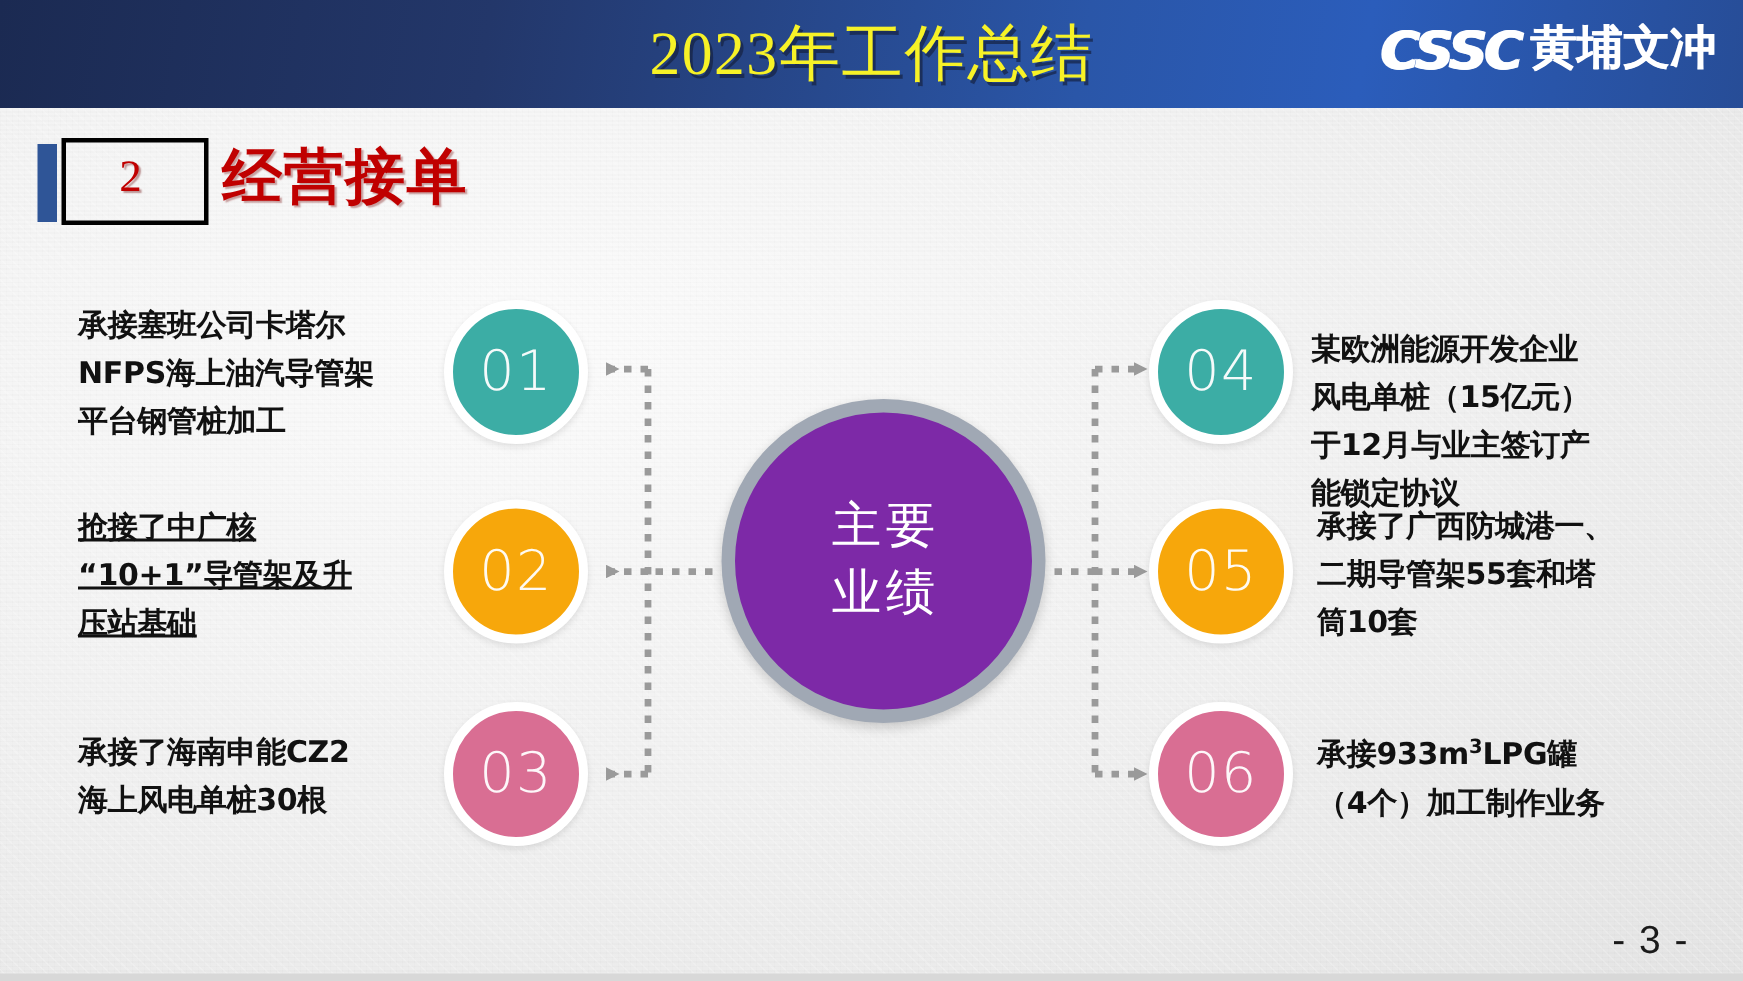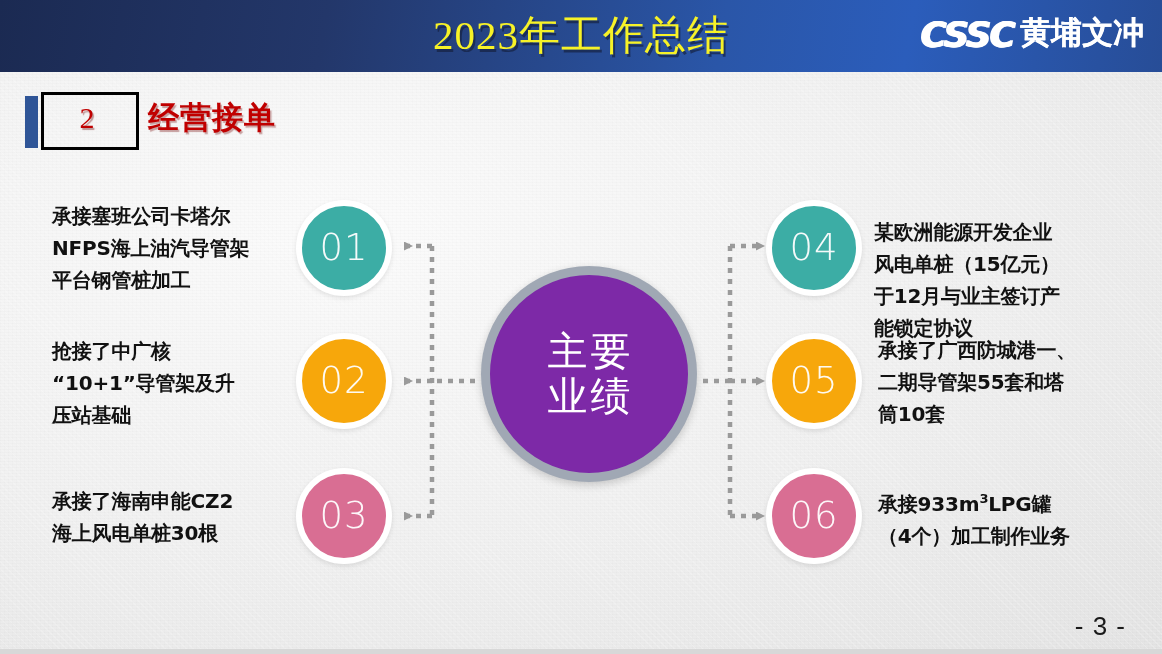--- a/index.html
+++ b/index.html
@@ -116,23 +116,23 @@
     color: #c00000;
     text-shadow: 1.5px 1.5px 1px rgba(120,30,30,.45);
     z-index: 3;
   }
   #section-title {
     position: absolute;
     left: 148px;
     top: 92px;
     height: 52px;
     line-height: 52px;
-    font-family: Liberation Sans, sans-serif;
+    font-family: Liberation Serif, serif;
     font-weight: bold;
-    font-size: 31px;
+    font-size: 40px;
     color: #c00000;
     text-shadow: 1.5px 1.5px 1px rgba(130,30,30,.4);
     letter-spacing: 1px;
     z-index: 2;
   }
 
   
   #hub {
     position: absolute;
     left: 481px;
@@ -146,21 +146,21 @@
     box-shadow: 0 3px 8px rgba(0,0,0,.18);
     display: flex;
     flex-direction: column;
     align-items: center;
     justify-content: center;
     z-index: 2;
   }
   #hub span {
     display: block;
     font-family: "Liberation Serif", "DejaVu Serif", serif;
-    font-size: 40px;
+    font-size: 33px;
     line-height: 45px;
     color: #ffffff;
     letter-spacing: 3px;
     text-indent: 3px;
   }
 
   
   .node {
     position: absolute;
     width: 96px;
@@ -204,21 +204,21 @@
     line-height: 32px;
     color: #111111;
     white-space: pre-line;
     z-index: 2;
     letter-spacing: -0.2px;
   }
   .item-text.left  { text-align: left; }
   .item-text.right { text-align: left; }
 
   #text-01 { left: 52px;  top: 200px; width: 245px; }
-  #text-02 { left: 52px;  top: 335px; width: 245px; }
+  #text-02 { left: 52px;  top: 335px; width: 245px; text-decoration: underline; }
   #text-03 { left: 52px;  top: 485px; width: 245px; }
   #text-04 { left: 874px; top: 196px; width: 285px; margin-top: 20px; }
   #text-05 { left: 878px; top: 334px; width: 280px; }
   #text-06 { left: 878px; top: 483px; width: 282px; }
 
   .sup { font-size: 13px; vertical-align: super; }
 
   
   #connectors {
     position: absolute;

